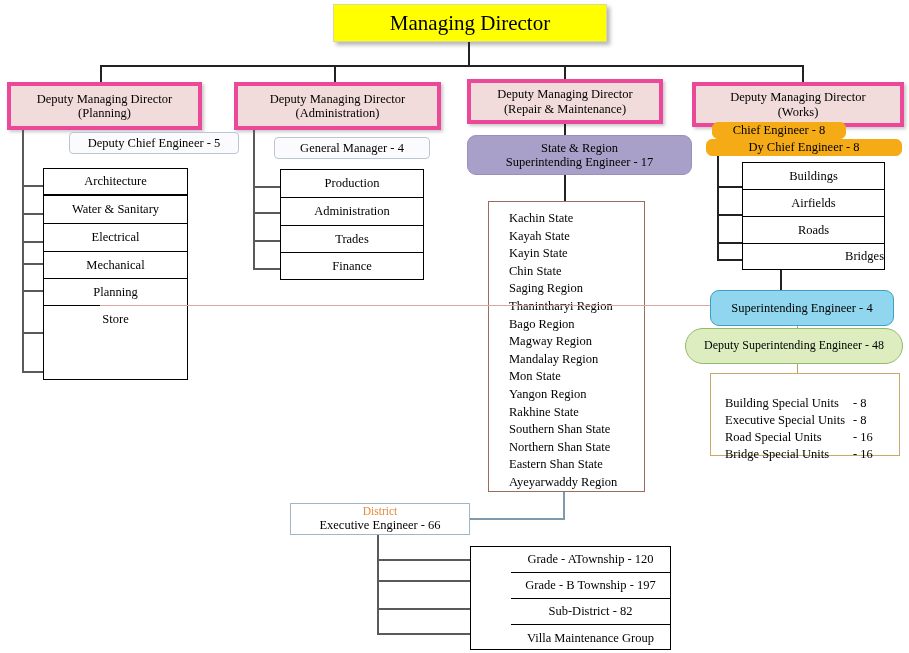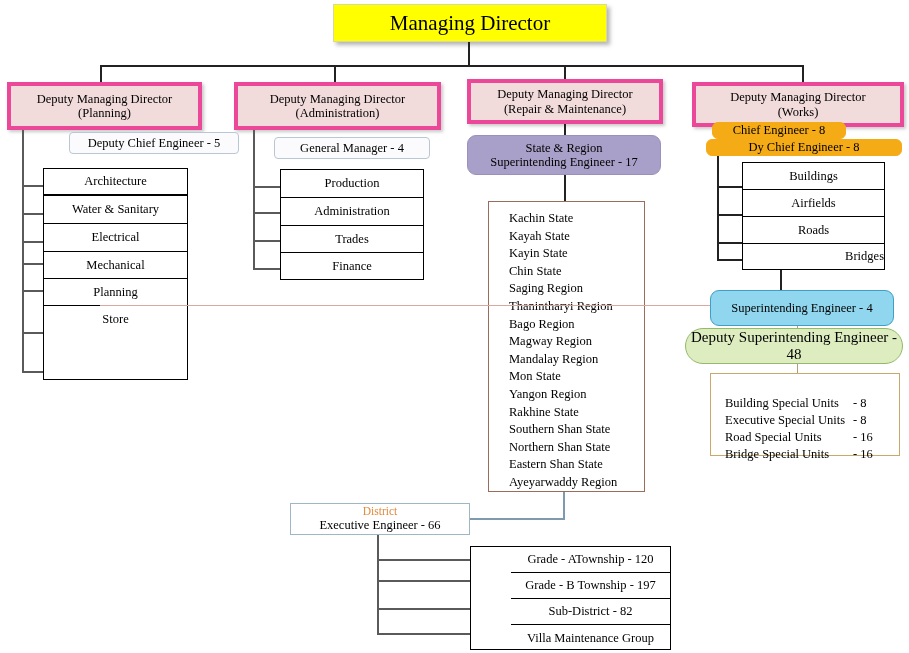--- a/index.html
+++ b/index.html
@@ -6,21 +6,21 @@
   body{
     width:909px;height:653px;
     background:#ffffff;
     font-family:"Liberation Serif","DejaVu Serif",serif;
     color:#000;
     overflow:hidden;
     position:relative;
   }
   #chart{position:absolute;left:0;top:0;width:909px;height:653px;}
 
-  .node{position:absolute;box-sizing:border-box;display:flex;align-items:center;justify-content:center;text-align:center;line-height:1.15;}
+  .node{position:absolute;box-sizing:border-box;display:flex;align-items:center;justify-content:center;text-align:left;line-height:1.15;}
 
   
   .md{
     background:#ffff00;
     border:1px solid #d8d8a0;
     box-shadow:3px 3px 4px rgba(120,120,120,.55);
     font-size:21px;
   }
 
   
@@ -61,21 +61,21 @@
     border:1px solid #3f9fc4;
     border-radius:9px;
     font-size:12.5px;
   }
 
   
   .green{
     background:#ddedc0;
     border:1px solid #93b96a;
     border-radius:18px;
-    font-size:15px;
+    font-size:12px;
   }
 
   
   .stack{
     position:absolute;
     background:#ffffff;
     border:1px solid #000;
     box-sizing:border-box;
   }
   .stack .row{
@@ -220,21 +220,21 @@
     <div class="row" style="height:27px;">
         <span>Trades</span>
       </div>
     <div class="row" style="height:26px;">
         <span>Finance</span>
       </div>
   </div>
 
   <div class="ln dark" style="left:564px;top:124px;width:2px;height:11px;"></div>
 
-  <div class="node purple" style="left:467px;top:135px;width:194px;height:40px;flex-direction:column;">
+  <div class="node purple" style="left:467px;top:135px;width:225px;height:40px;flex-direction:column;">
     <span>State &amp; Region</span>
     <span>Superintending  Engineer  - 17</span>
   </div>
 
   <div class="ln dark" style="left:564px;top:175px;width:2px;height:26px;"></div>
 
   <div class="states" style="left:488px;top:201px;width:157px;height:291px;">
     <div>Kachin State</div>
     <div>Kayah State</div>
     <div>Kayin State</div>

